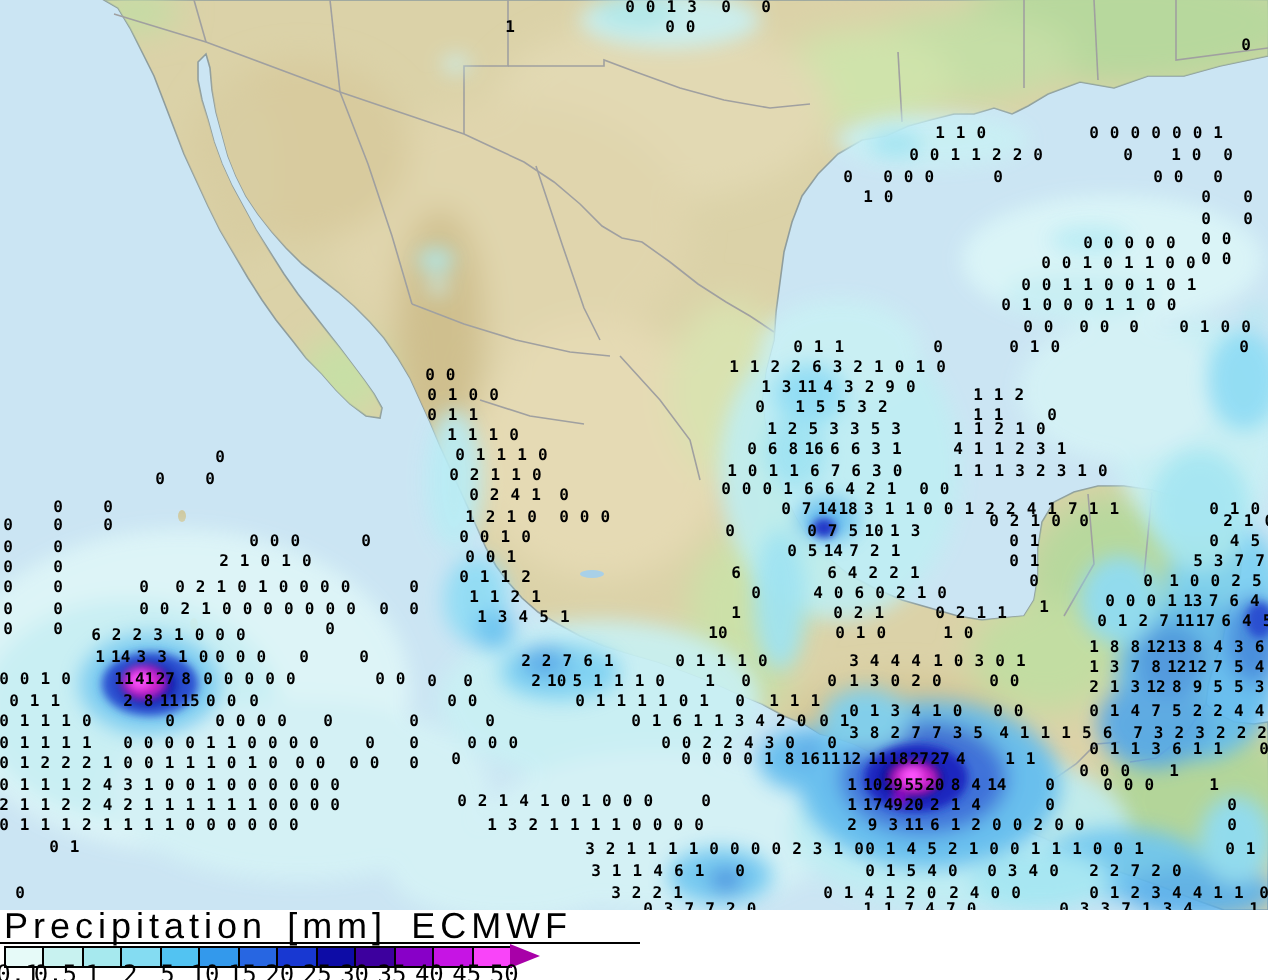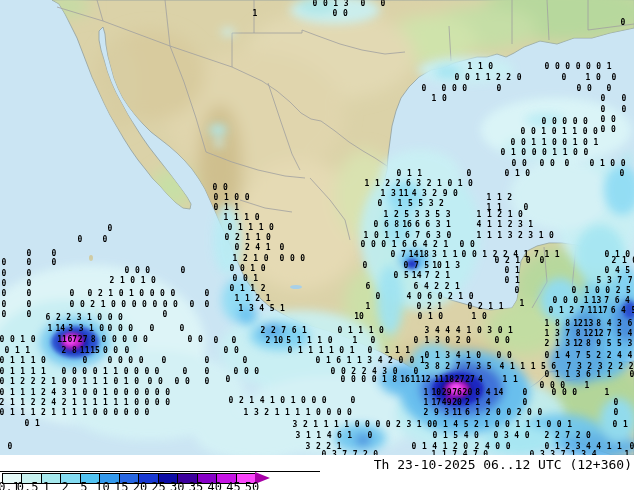--- a/index.html
+++ b/index.html
@@ -621,21 +621,21 @@
         <span class="pv" style="left: 588.4px; top: 330px;">12</span>
         <span class="pv" style="left: 598.75px; top: 330px;">12</span>
         <span class="pv" style="left: 609.1px; top: 330px;">7</span>
         <span class="pv" style="left: 619.45px; top: 330px;">5</span>
         <span class="pv" style="left: 629.8px; top: 330px;">4</span>
         <span class="pv" style="left: 2px; top: 336px;">0</span>
         <span class="pv" style="left: 12.35px; top: 336px;">0</span>
         <span class="pv" style="left: 22.7px; top: 336px;">1</span>
         <span class="pv" style="left: 33.05px; top: 336px;">0</span>
         <span class="pv" style="left: 62px; top: 336px;">11</span>
-        <span class="pv" style="left: 72.35px; top: 336px;">67</span>
+        <span class="pv" style="left: 72.35px; top: 336px;">41</span>
         <span class="pv" style="left: 82.7px; top: 336px;">27</span>
         <span class="pv" style="left: 93.05px; top: 336px;">8</span>
         <span class="pv" style="left: 104px; top: 336px;">0</span>
         <span class="pv" style="left: 114.35px; top: 336px;">0</span>
         <span class="pv" style="left: 124.7px; top: 336px;">0</span>
         <span class="pv" style="left: 135.05px; top: 336px;">0</span>
         <span class="pv" style="left: 145.4px; top: 336px;">0</span>
         <span class="pv" style="left: 190px; top: 336px;">0</span>
         <span class="pv" style="left: 200.35px; top: 336px;">0</span>
         <span class="pv" style="left: 216px; top: 337px;">0</span>
@@ -839,21 +839,21 @@
         <span class="pv" style="left: 105.5px; top: 389px;">1</span>
         <span class="pv" style="left: 115.85px; top: 389px;">0</span>
         <span class="pv" style="left: 126.2px; top: 389px;">0</span>
         <span class="pv" style="left: 136.55px; top: 389px;">0</span>
         <span class="pv" style="left: 146.9px; top: 389px;">0</span>
         <span class="pv" style="left: 157.25px; top: 389px;">0</span>
         <span class="pv" style="left: 167.6px; top: 389px;">0</span>
         <span class="pv" style="left: 426px; top: 389px;">1</span>
         <span class="pv" style="left: 436.35px; top: 389px;">10</span>
         <span class="pv" style="left: 446.7px; top: 389px;">29</span>
-        <span class="pv" style="left: 457.05px; top: 389px;">76</span>
+        <span class="pv" style="left: 457.05px; top: 389px;">55</span>
         <span class="pv" style="left: 467.4px; top: 389px;">20</span>
         <span class="pv" style="left: 477.75px; top: 389px;">8</span>
         <span class="pv" style="left: 488.1px; top: 389px;">4</span>
         <span class="pv" style="left: 498.45px; top: 389px;">14</span>
         <span class="pv" style="left: 525px; top: 389px;">0</span>
         <span class="pv" style="left: 554px; top: 389px;">0</span>
         <span class="pv" style="left: 564.35px; top: 389px;">0</span>
         <span class="pv" style="left: 574.7px; top: 389px;">0</span>
         <span class="pv" style="left: 607px; top: 389px;">1</span>
         <span class="pv" style="left: 231px; top: 397px;">0</span>
@@ -1026,20 +1026,23 @@
         <span class="pv" style="left: 552.7px; top: 451px;">3</span>
         <span class="pv" style="left: 563.05px; top: 451px;">7</span>
         <span class="pv" style="left: 573.4px; top: 451px;">1</span>
         <span class="pv" style="left: 583.75px; top: 451px;">3</span>
         <span class="pv" style="left: 594.1px; top: 451px;">4</span>
         <span class="pv" style="left: 627px; top: 451px;">1</span>
       </div>
   </div>
 
   <div id="legend">
+    <div class="lg-title">
+      <span>Precipitation</span><span class="unit">[mm]</span><span class="model">ECMWF</span>
+    </div>
     <div class="lg-rule"></div>
     <div class="lg-bar" id="lg-bar">
         <div class="lg-seg" style="background: rgb(230, 250, 248);"></div>
         <div class="lg-seg" style="background: rgb(200, 242, 240);"></div>
         <div class="lg-seg" style="background: rgb(166, 233, 238);"></div>
         <div class="lg-seg" style="background: rgb(132, 220, 242);"></div>
         <div class="lg-seg" style="background: rgb(82, 195, 242);"></div>
         <div class="lg-seg" style="background: rgb(51, 153, 236);"></div>
         <div class="lg-seg" style="background: rgb(39, 102, 226);"></div>
         <div class="lg-seg" style="background: rgb(24, 56, 210);"></div>
@@ -1059,15 +1062,14 @@
         <span class="lg-tick" style="left: 102.5px;">10</span>
         <span class="lg-tick" style="left: 121.2px;">15</span>
         <span class="lg-tick" style="left: 139.9px;">20</span>
         <span class="lg-tick" style="left: 158.6px;">25</span>
         <span class="lg-tick" style="left: 177.3px;">30</span>
         <span class="lg-tick" style="left: 196px;">35</span>
         <span class="lg-tick" style="left: 214.7px;">40</span>
         <span class="lg-tick" style="left: 233.4px;">45</span>
         <span class="lg-tick" style="left: 252.1px;">50</span>
       </div>
-    <div class="lg-valid">Th 23-10-2025 06..12 UTC (12+360)</div>
   </div>
 </div>
 
 </body></html>

